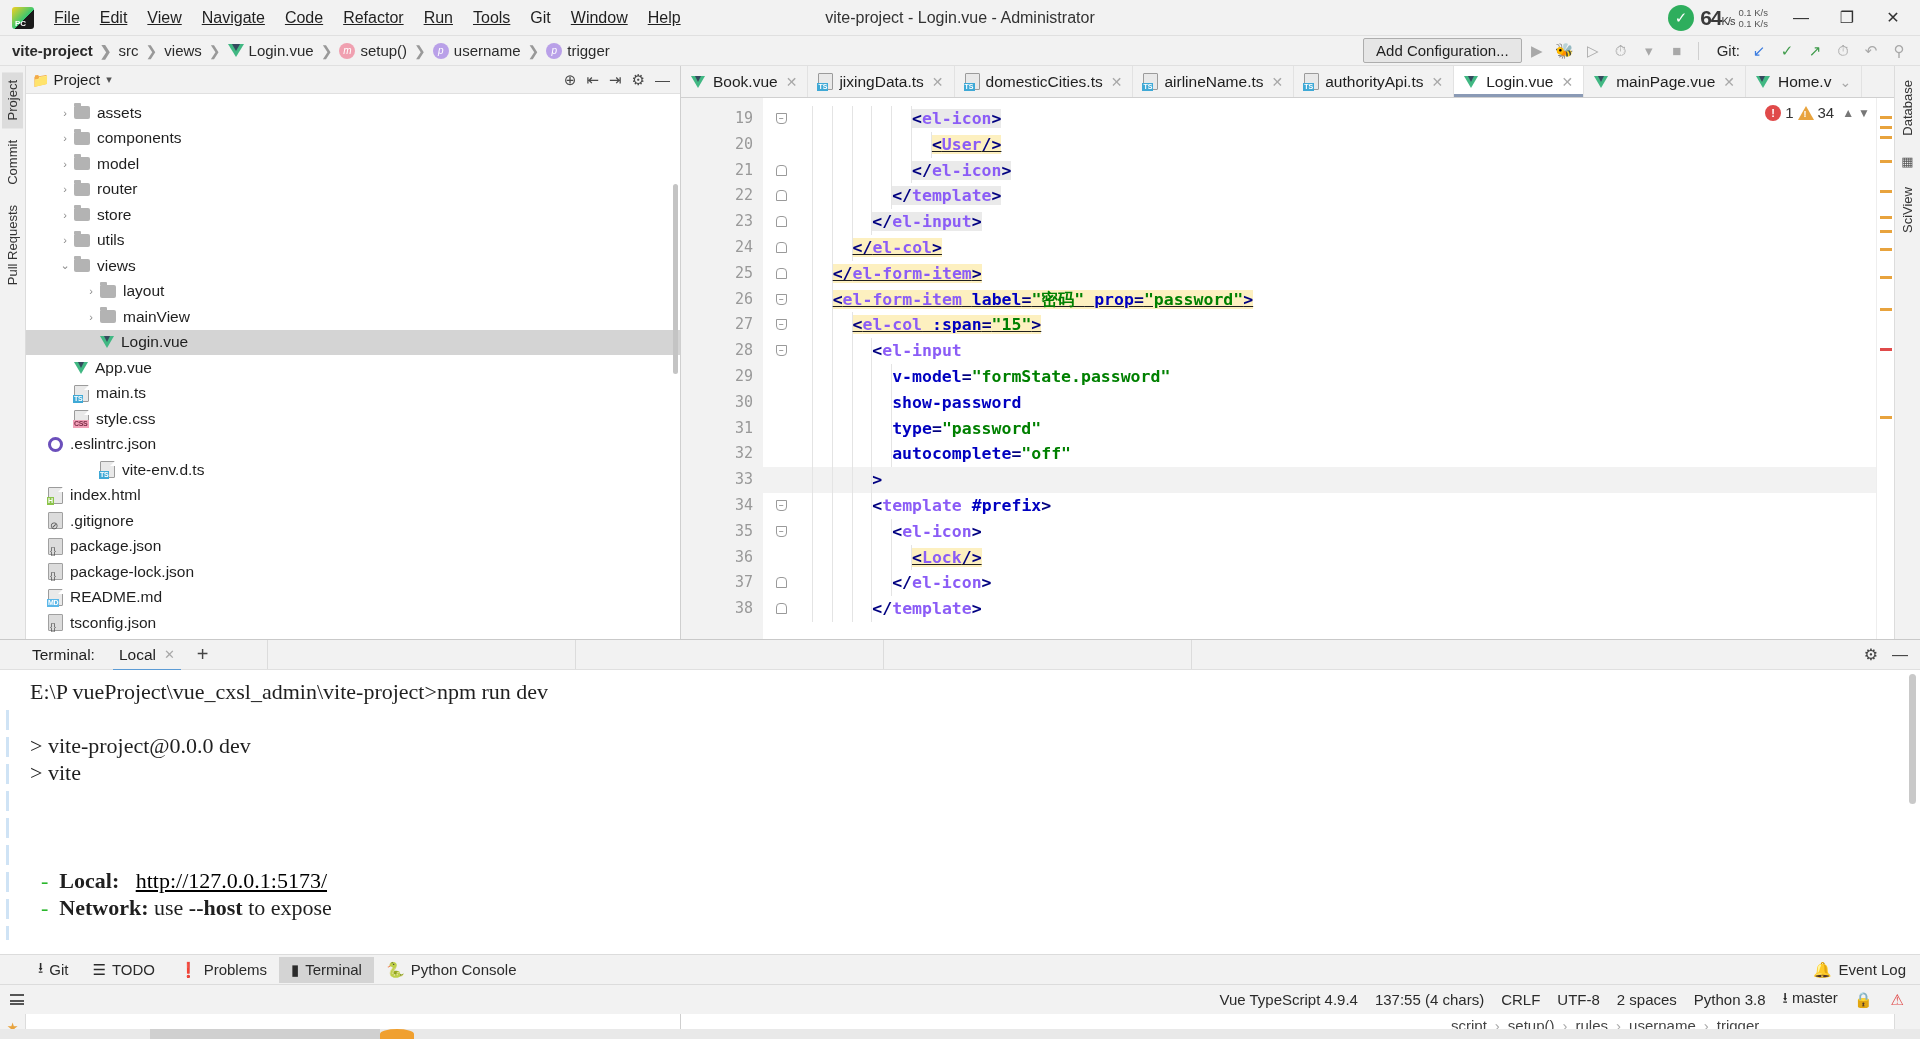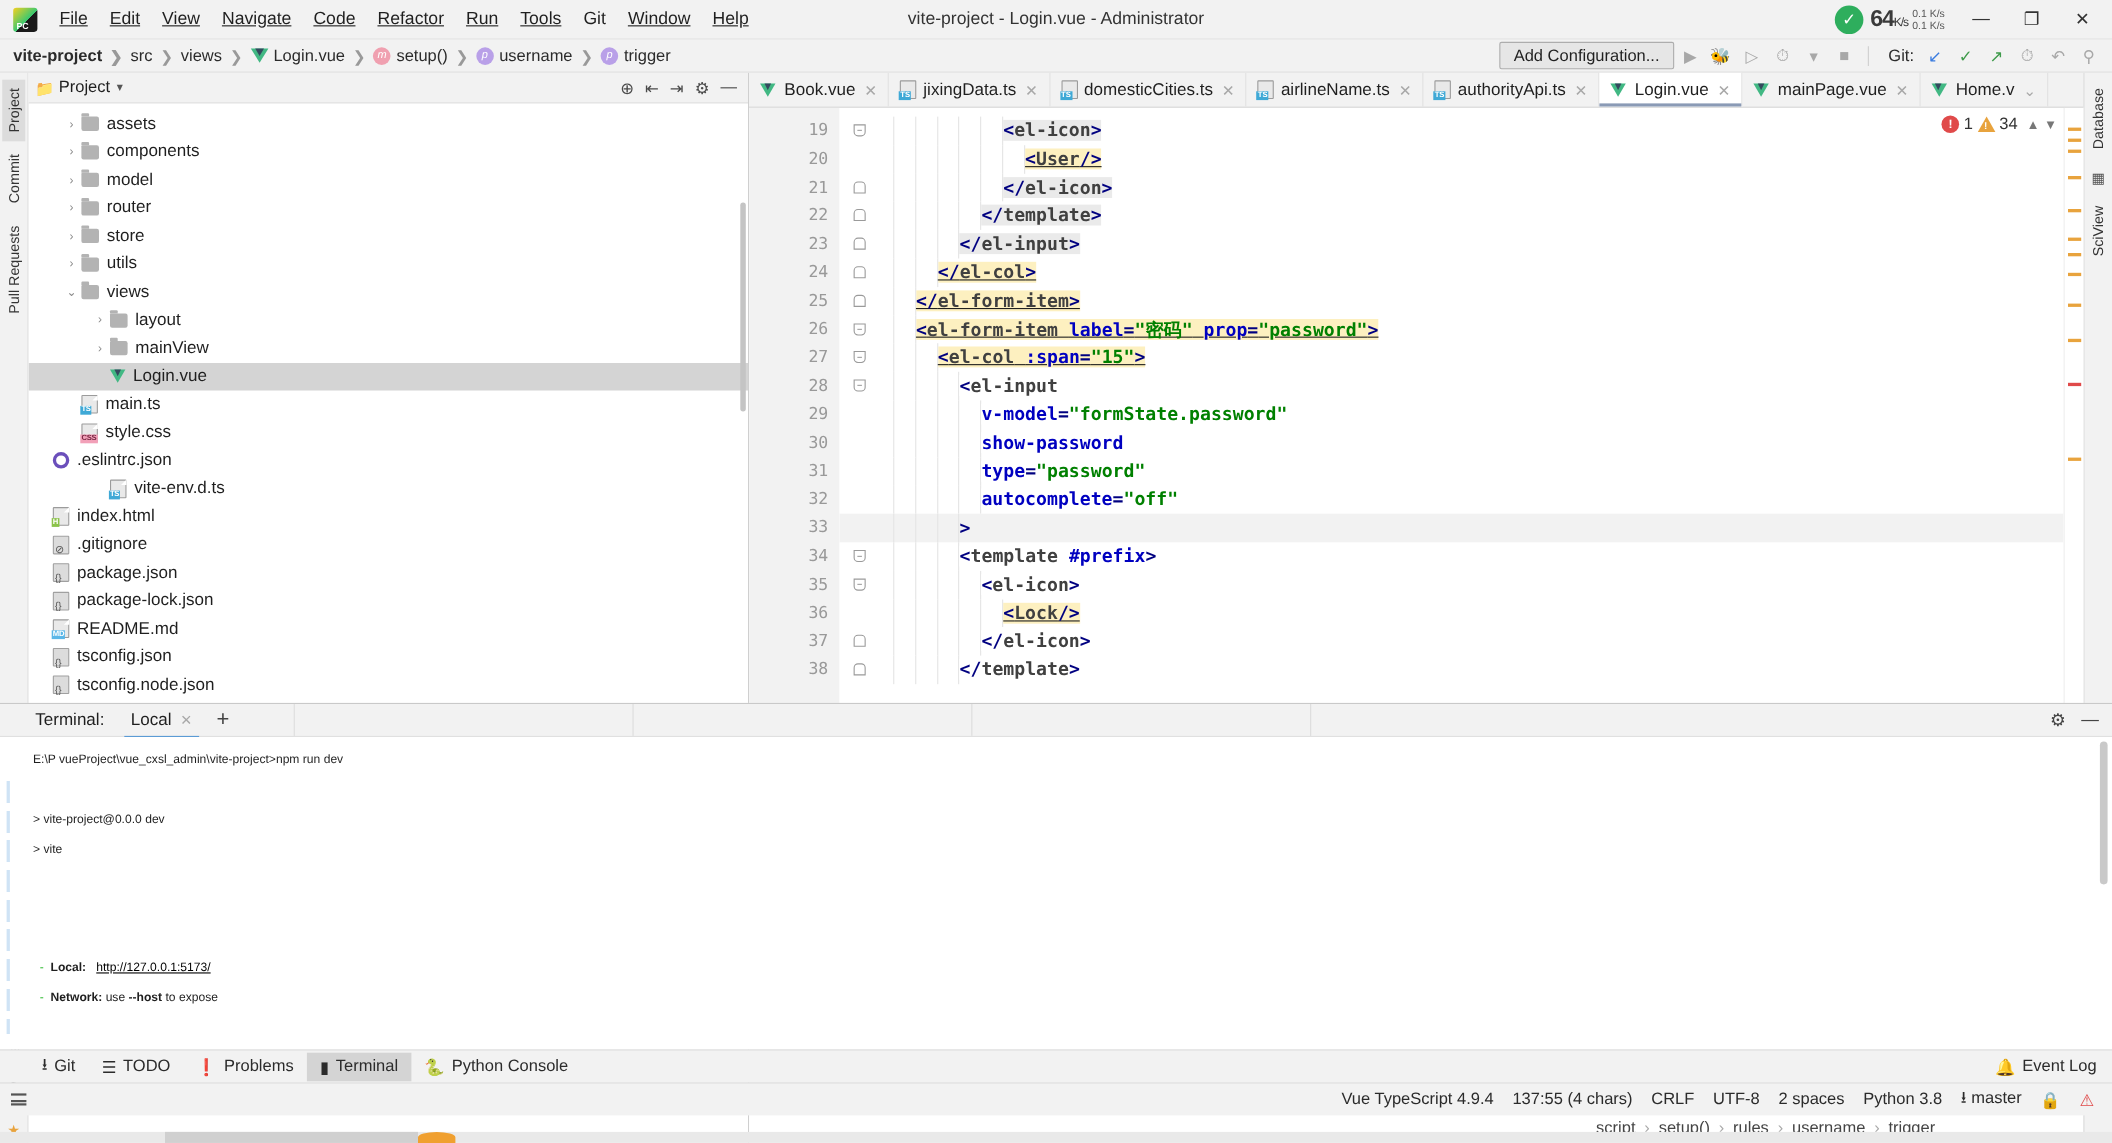--- a/index.html
+++ b/index.html
@@ -164,21 +164,21 @@
   .gline{height:25.8px;line-height:25.8px;padding-right:10px;position:relative;}
   .fold{position:absolute;right:-24px;top:7px;width:11px;height:11px;border:1px solid #9a9a9a;color:#777;font-size:8px;line-height:9px;text-align:center;background:#fff;}
   .fold.down{border-radius:0 0 4px 4px;}
   .fold.up{border-radius:4px 4px 0 0;}
   #code{
     flex:1;position:relative;padding-top:8px;overflow:hidden;
     font-family:"DejaVu Sans Mono",monospace;font-size:16.5px;
   }
   .cline{height:25.8px;line-height:25.8px;white-space:pre;position:relative;}
   .ind{position:absolute;top:0;bottom:0;width:1px;background:#e4e4e4;}
-  .tagname{color:#404040;font-weight:bold;}
+  .tagname{color:#8b5cf6;font-weight:bold;}
   .attr{color:#0000c0;font-weight:bold;}
   .str{color:#008000;font-weight:bold;}
   .punct{color:#000080;font-weight:bold;}
   .hl-yellow{background:#fdf0c0;text-decoration:underline;}
   .hl-gray{background:#eaeaea;}
   .hl-white{background:#fff;}
   #code-hscroll{position:absolute;left:80px;right:90px;bottom:2px;height:7px;background:#c9c9c9;border-radius:4px;}
 
   #marker-bar{width:18px;background:#fff;border-left:1px solid #eee;flex:none;position:relative;}
   .mk{position:absolute;right:2px;width:12px;height:3px;}
@@ -201,21 +201,21 @@
   #terminal{height:315px;display:flex;flex-direction:column;background:#fff;border-top:1px solid #c9c9c9;}
   #term-head{height:30px;background:#f2f2f2;display:flex;align-items:center;padding-left:32px;border-bottom:1px solid #e0e0e0;position:relative;}
   #term-head .lbl{font-size:15.5px;margin-right:18px;}
   .tterm{font-size:15.5px;padding:4px 6px;position:relative;display:flex;align-items:center;gap:8px;}
   .tterm.active::after{content:"";position:absolute;left:0;right:0;bottom:-4px;height:3px;background:#5b9bd5;}
   .tterm .x{color:#a8a8a8;font-size:13px;}
   #term-plus{font-size:20px;color:#444;margin-left:16px;}
   .term-div{width:1px;background:#dcdcdc;align-self:stretch;}
   #term-head-right{margin-left:auto;display:flex;align-items:center;gap:14px;padding-right:12px;color:#444;font-size:16px;}
   #term-body{
-    flex:1;background:#fff;font-family:Liberation Sans, sans-serif;font-size:11px;
+    flex:1;background:#fff;font-family:Liberation Serif, serif;font-size:22px;
     padding:8px 10px 0 30px;color:#1f1f1f;position:relative;overflow:hidden;
   }
   .tline{height:27px;line-height:27px;white-space:pre;}
   .g{color:#29b72b;}
   .b{font-weight:bold;}
   .lnk{color:#000000;text-decoration:underline;}
   #term-vscroll{position:absolute;right:4px;top:4px;width:7px;height:130px;background:#c9c9c9;border-radius:4px;}
   #term-left-marks{position:absolute;left:6px;top:40px;width:3px;height:230px;background:repeating-linear-gradient(to bottom,#cfe3f5 0 20px,transparent 20px 27px);}
 
   
@@ -405,20 +405,26 @@
             <span style="width:52px;flex:none"></span>
             <span class="arrow">›</span>
             <span class="folder"></span>
             <span>mainView</span>
           </div>
           <div class="trow sel">
             <span style="width:52px;flex:none"></span>
             <span class="arrow none">›</span>
             <span class="vue-small"></span>
             <span>Login.vue</span>
+          </div>
+          <div class="trow">
+            <span style="width:26px;flex:none"></span>
+            <span class="arrow none">›</span>
+            <span class="vue-small"></span>
+            <span>App.vue</span>
           </div>
           <div class="trow">
             <span style="width:26px;flex:none"></span>
             <span class="arrow none">›</span>
             <span class="fico">
               <span class="page"></span>
               <span class="tag ts">TS</span>
             </span>
             <span>main.ts</span>
           </div>

